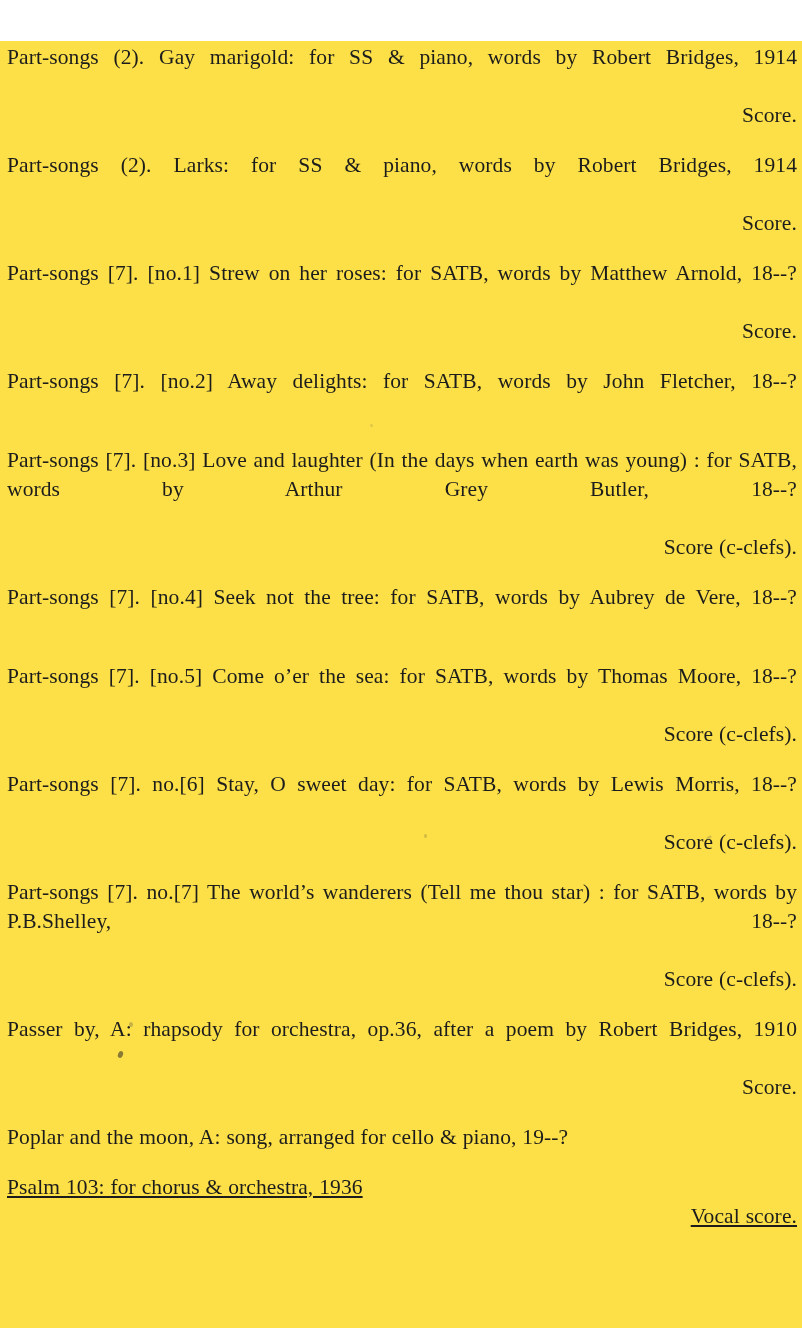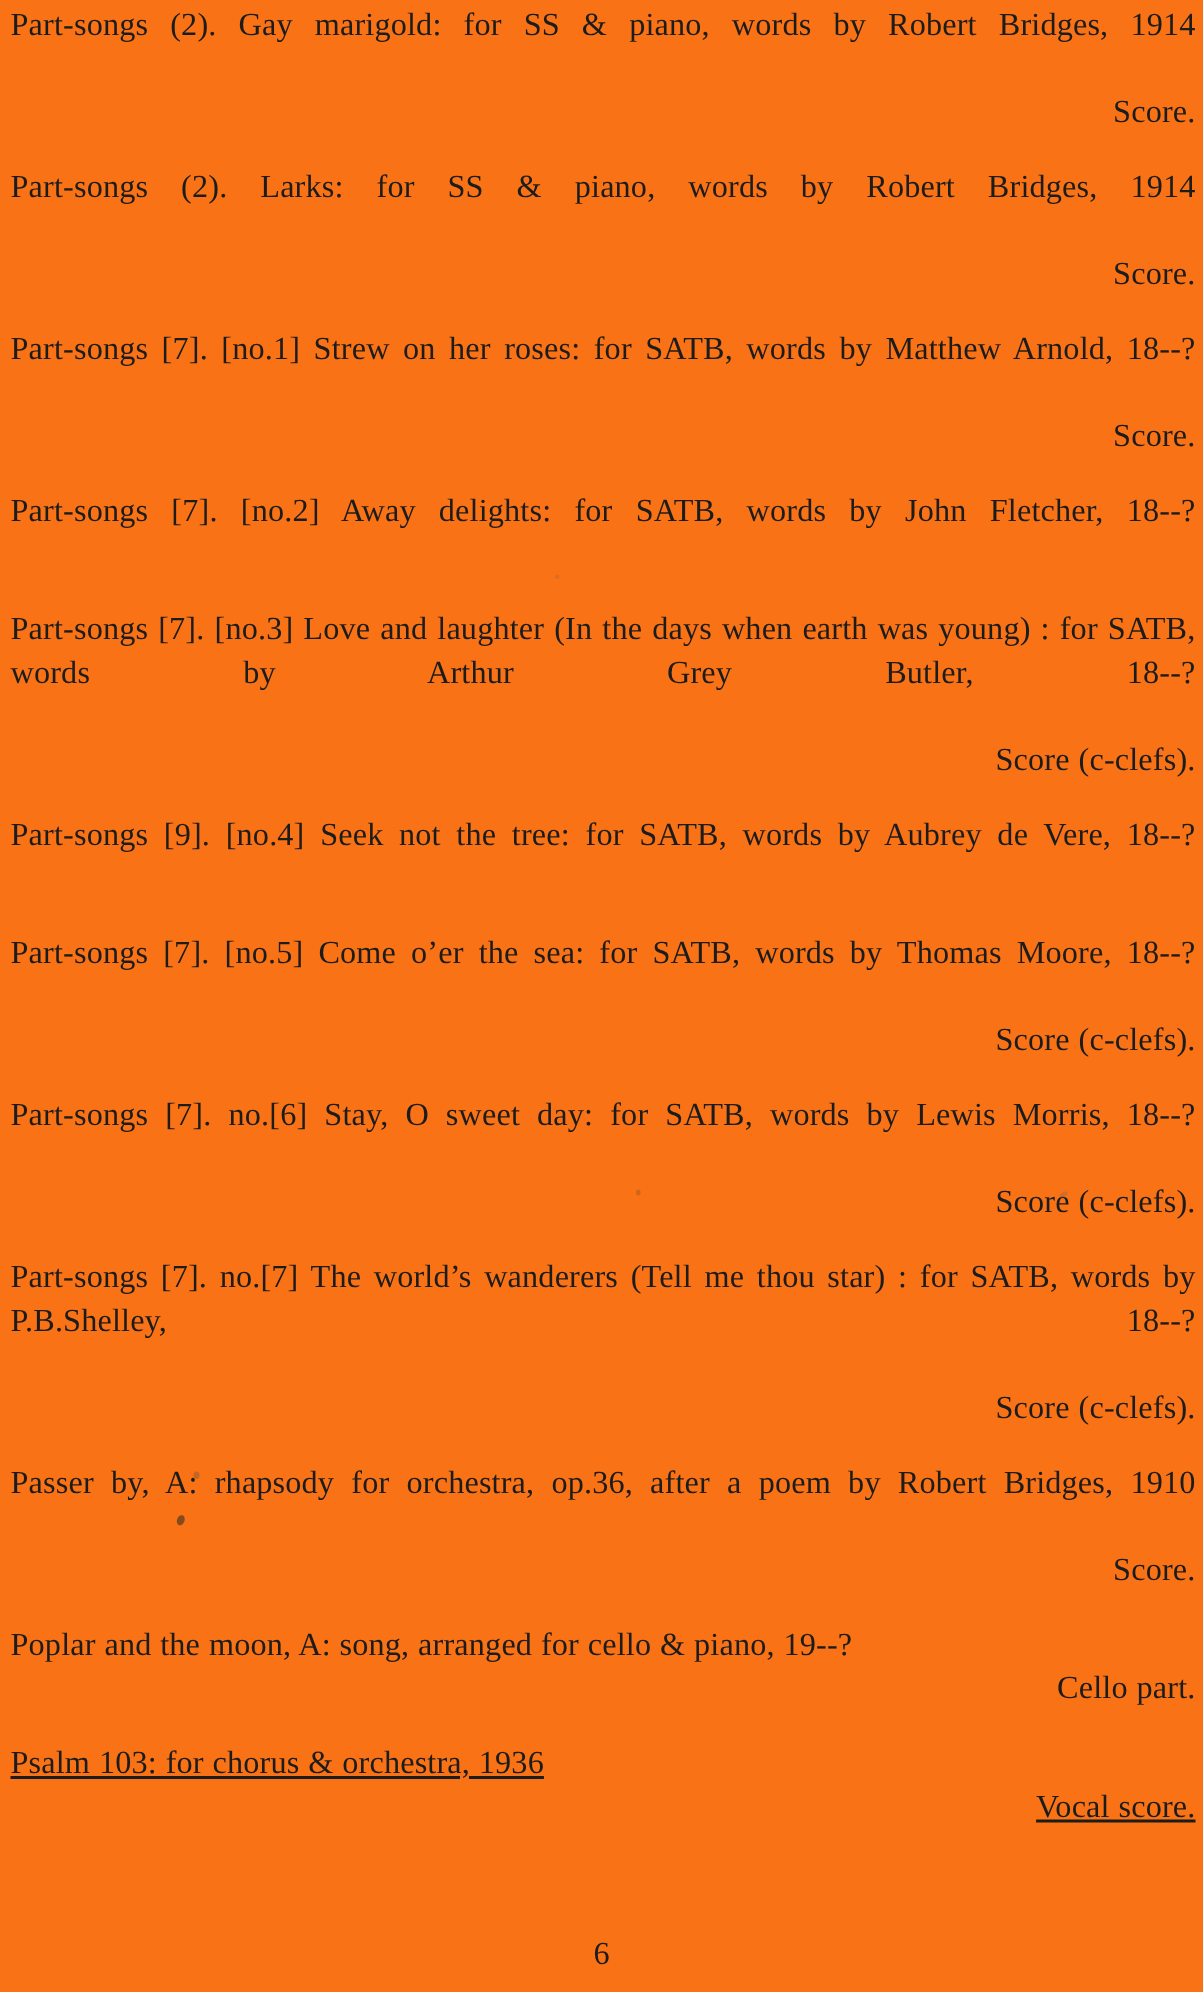--- a/index.html
+++ b/index.html
@@ -13,21 +13,22 @@
     background: #ffffff;
     font-family: "Liberation Serif", "DejaVu Serif", serif;
     color: #1c1c1c;
     overflow: hidden;
     position: relative;
   }
   
   .page {
     position: absolute;
     inset: 0;
-    background: #f97316;
+    background: #fde047;
+    margin-top: 41px;
   }
   .content {
     position: absolute;
     left: 7px;
     top: 2px;
     width: 790px;
   }
   .entry {
     margin: 0 0 21px 0;
     padding: 0;
@@ -105,21 +106,21 @@
     <div class="entry">
       <p class="title-line">Part-songs [7]. [no.2] Away delights: for SATB, words by John Fletcher, 18--?</p>
     </div>
 
     <div class="entry">
       <p class="title-line">Part-songs [7]. [no.3] Love and laughter (In the days when earth was young) : for SATB, words by Arthur Grey Butler, 18--?</p>
       <p class="detail-line">Score (c-clefs).</p>
     </div>
 
     <div class="entry">
-      <p class="title-line">Part-songs [9]. [no.4] Seek not the tree: for SATB, words by Aubrey de Vere, 18--?</p>
+      <p class="title-line">Part-songs [7]. [no.4] Seek not the tree: for SATB, words by Aubrey de Vere, 18--?</p>
     </div>
 
     <div class="entry">
       <p class="title-line">Part-songs [7]. [no.5] Come o’er the sea: for SATB, words by Thomas Moore, 18--?</p>
       <p class="detail-line">Score (c-clefs).</p>
     </div>
 
     <div class="entry">
       <p class="title-line">Part-songs [7]. no.[6] Stay, O sweet day: for SATB, words by Lewis Morris, 18--?</p>
       <p class="detail-line">Score (c-clefs).</p>
@@ -130,21 +131,20 @@
       <p class="detail-line">Score (c-clefs).</p>
     </div>
 
     <div class="entry">
       <p class="title-line">Passer by, A: rhapsody for orchestra, op.36, after a poem by Robert Bridges, 1910</p>
       <p class="detail-line">Score.</p>
     </div>
 
     <div class="entry">
       <p class="title-line no-stretch">Poplar and the moon, A: song, arranged for cello &amp; piano, 19--?</p>
-      <p class="detail-line">Cello part.</p>
     </div>
 
     <div class="entry">
       <p class="title-line no-stretch">Psalm 103: for chorus &amp; orchestra, 1936</p>
       <p class="detail-line">Vocal score.</p>
     </div>
 
   </div>
 
   <div class="folio">6</div>

